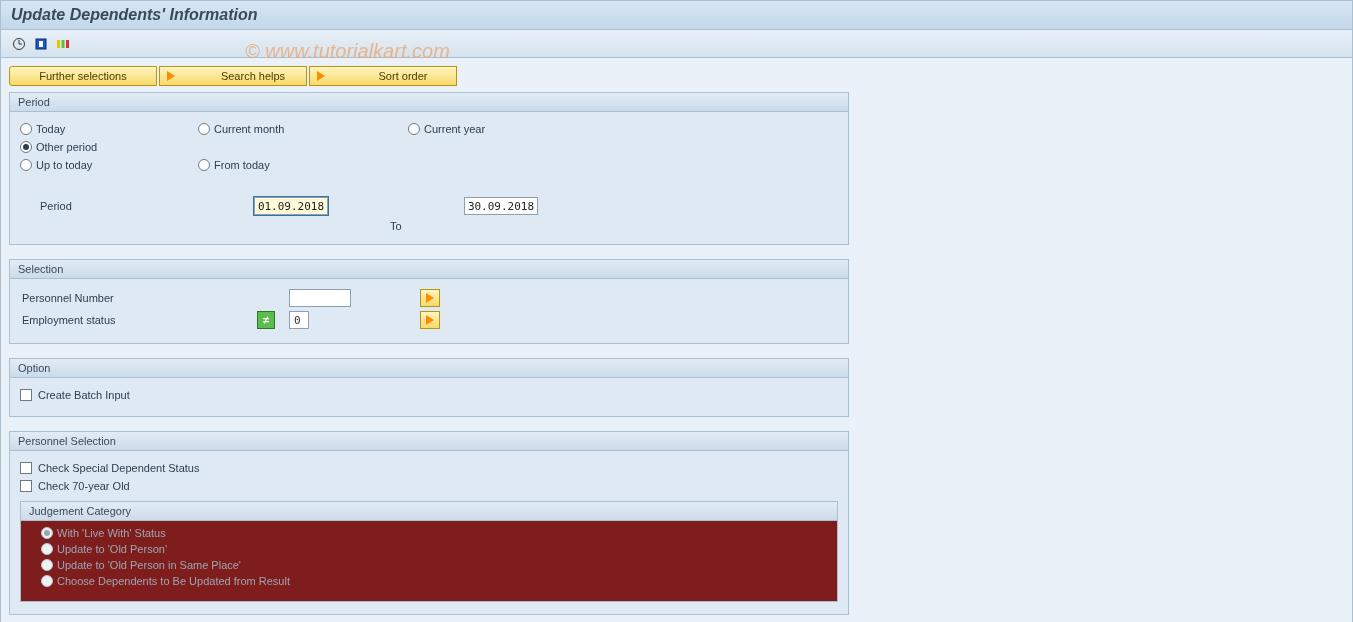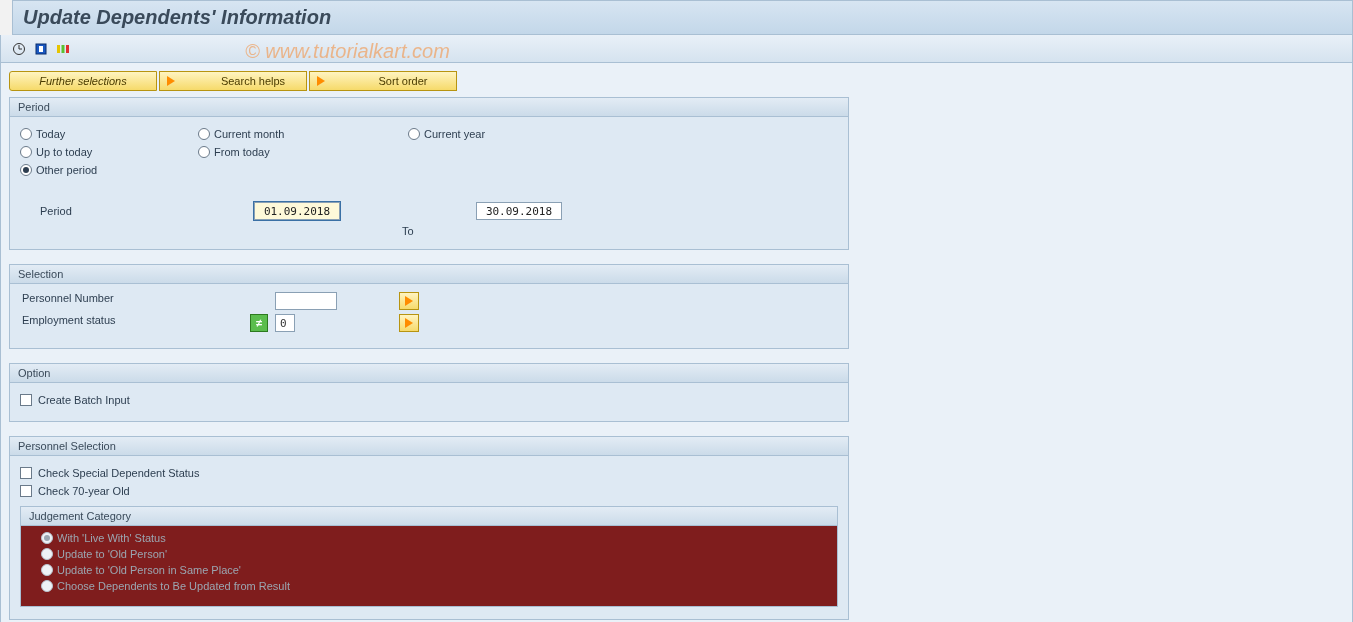--- a/index.html
+++ b/index.html
@@ -12,23 +12,22 @@
     width: 1353px;
     height: 622px;
     position: relative;
   }
   .title-bar {
     background: linear-gradient(to bottom, #d7e5f2, #c3d7e9);
     border: 1px solid #a9bfd3;
     padding: 5px 10px;
     font-style: italic;
     font-weight: bold;
-    font-size: 20px;
+    font-size: 16px;
     color: #3a4a5a;
-    margin-left: 12px;
   }
   .toolbar {
     background: linear-gradient(to bottom, #e9f0f8, #d5e3ef);
     border: 1px solid #a9bfd3;
     border-top: none;
     padding: 4px 10px;
     display: flex;
     align-items: center;
     gap: 6px;
     height: 28px;
@@ -55,21 +54,21 @@
     color:#4a3b00;
     font-size:11px;
   }
   .btn-yellow.with-arrow { padding:0 8px 0 2px; gap:24px; width:148px; }
   .btn-yellow .arr {
     width:14px;height:14px;display:flex;align-items:center;justify-content:center;
     margin-left:2px;margin-right:6px;
   }
   .top-btns { display:flex; gap:2px; margin-bottom:6px; }
   .top-btns .btn-yellow { width:148px; justify-content:center; }
-  .top-btns .btn-yellow.first { border-top-left-radius:3px; border-bottom-left-radius:3px;font-style:italic;}
+  .top-btns .btn-yellow.first { border-top-left-radius:3px; border-bottom-left-radius:3px;}
   .group {
     border:1px solid #a9bfd3;
     background:#dee9f3;
     margin-bottom:14px;
     width:840px;
   }
   .group-header {
     background: linear-gradient(to bottom,#e3ecf5,#cbdbe9);
     border-bottom:1px solid #a9bfd3;
     padding:3px 8px;
@@ -79,28 +78,28 @@
   .group-body {
     padding:8px 10px 12px 10px;
   }
   .radio-row { display:flex; gap:60px; padding:3px 0;}
   .radio-item { display:flex; align-items:center; gap:4px; width:150px; color:#2d3e50; font-size:11px;}
   .radio { width:12px;height:12px;border:1px solid #6a7a8a;border-radius:50%;background:#fff;display:inline-flex;align-items:center;justify-content:center;flex-shrink:0;}
   .radio.checked::after { content:"";width:6px;height:6px;border-radius:50%;background:#2d3e50;display:block;}
   .period-inputs { display:flex; align-items:center; gap:14px; padding-top:6px; padding-left:20px;}
   .fld-label { width:200px; font-size:11px; color:#2d3e50; }
   .date-input {
-    height:18px;width:86px;border:1px solid #8aa0b4;background:#fef9d9;
+    height:18px;width:74px;border:1px solid #8aa0b4;background:#fef9d9;
     font-family:monospace;font-size:11px;text-align:center;
     display:flex;align-items:center;justify-content:center;color:#222;
   }
   .date-input.focus { outline:1px solid #3a70a5; background:#fef9d9;}
   .date-input.plain { background:#fff; }
   .to-label { width:140px; text-align:left; font-size:11px; color:#2d3e50;margin-top:40px;}
-  .sel-row { display:flex; align-items:flex-start; height:22px; gap:5px;}
+  .sel-row { display:flex; align-items:center; height:22px; gap:12px;}
   .sel-label { width:225px; font-size:11px; color:#2d3e50; padding-left:2px;}
   .sel-input { width:62px;height:18px;border:1px solid #8aa0b4;background:#fff;font-family:monospace;font-size:11px;display:flex;align-items:center;padding:0 4px;}
   .neq-icon {
     width:18px;height:18px;display:flex;align-items:center;justify-content:center;
     background:#5bbd4d;border:1px solid #2d7a1f;color:#fff;font-weight:bold;font-size:11px;
     margin-right:2px;
   }
   .arrow-btn {
     width:20px;height:18px;
     background: linear-gradient(to bottom,#fff4c0,#f6da6a);
@@ -194,32 +193,32 @@
           <span class="radio"></span>
           <span>Current month</span>
         </div>
         <div class="radio-item">
           <span class="radio"></span>
           <span>Current year</span>
         </div>
       </div>
       <div class="radio-row">
         <div class="radio-item">
-          <span class="radio"></span>
-          <span>Up to today</span>
-        </div>
-        <div class="radio-item" style="margin-left:-32px">
-          <span class="radio"></span>
-          <span>From today</span>
-        </div>
-      </div>
-      <div class="radio-row">
-        <div class="radio-item">
           <span class="radio checked"></span>
           <span>Other period</span>
+        </div>
+      </div>
+      <div class="radio-row">
+        <div class="radio-item">
+          <span class="radio"></span>
+          <span>Up to today</span>
+        </div>
+        <div class="radio-item" style="margin-left:-32px">
+          <span class="radio"></span>
+          <span>From today</span>
         </div>
       </div>
       <div class="period-inputs">
         <span class="fld-label" style="width:200px">Period</span>
         <div class="date-input focus">01.09.2018</div>
         <span class="to-label" style="width:60px;margin-left:48px">To</span>
         <div class="date-input plain">30.09.2018</div>
       </div>
     </div>
   </div>

